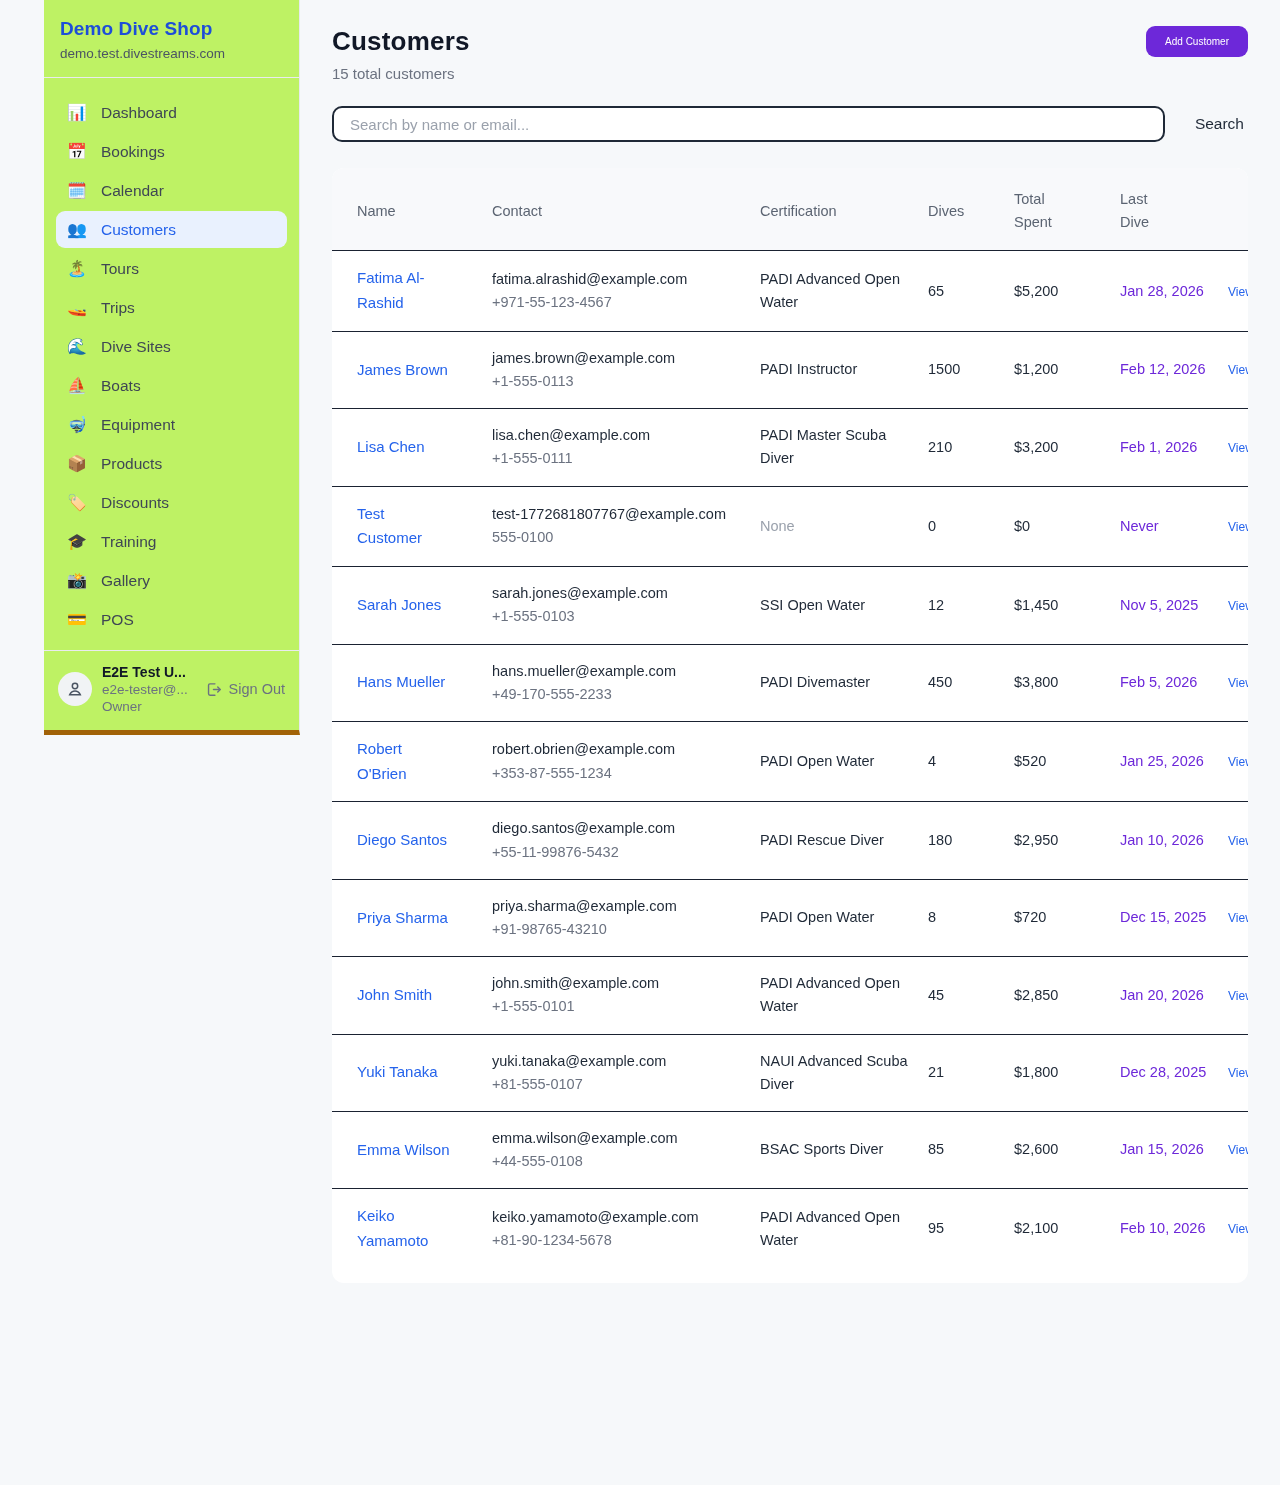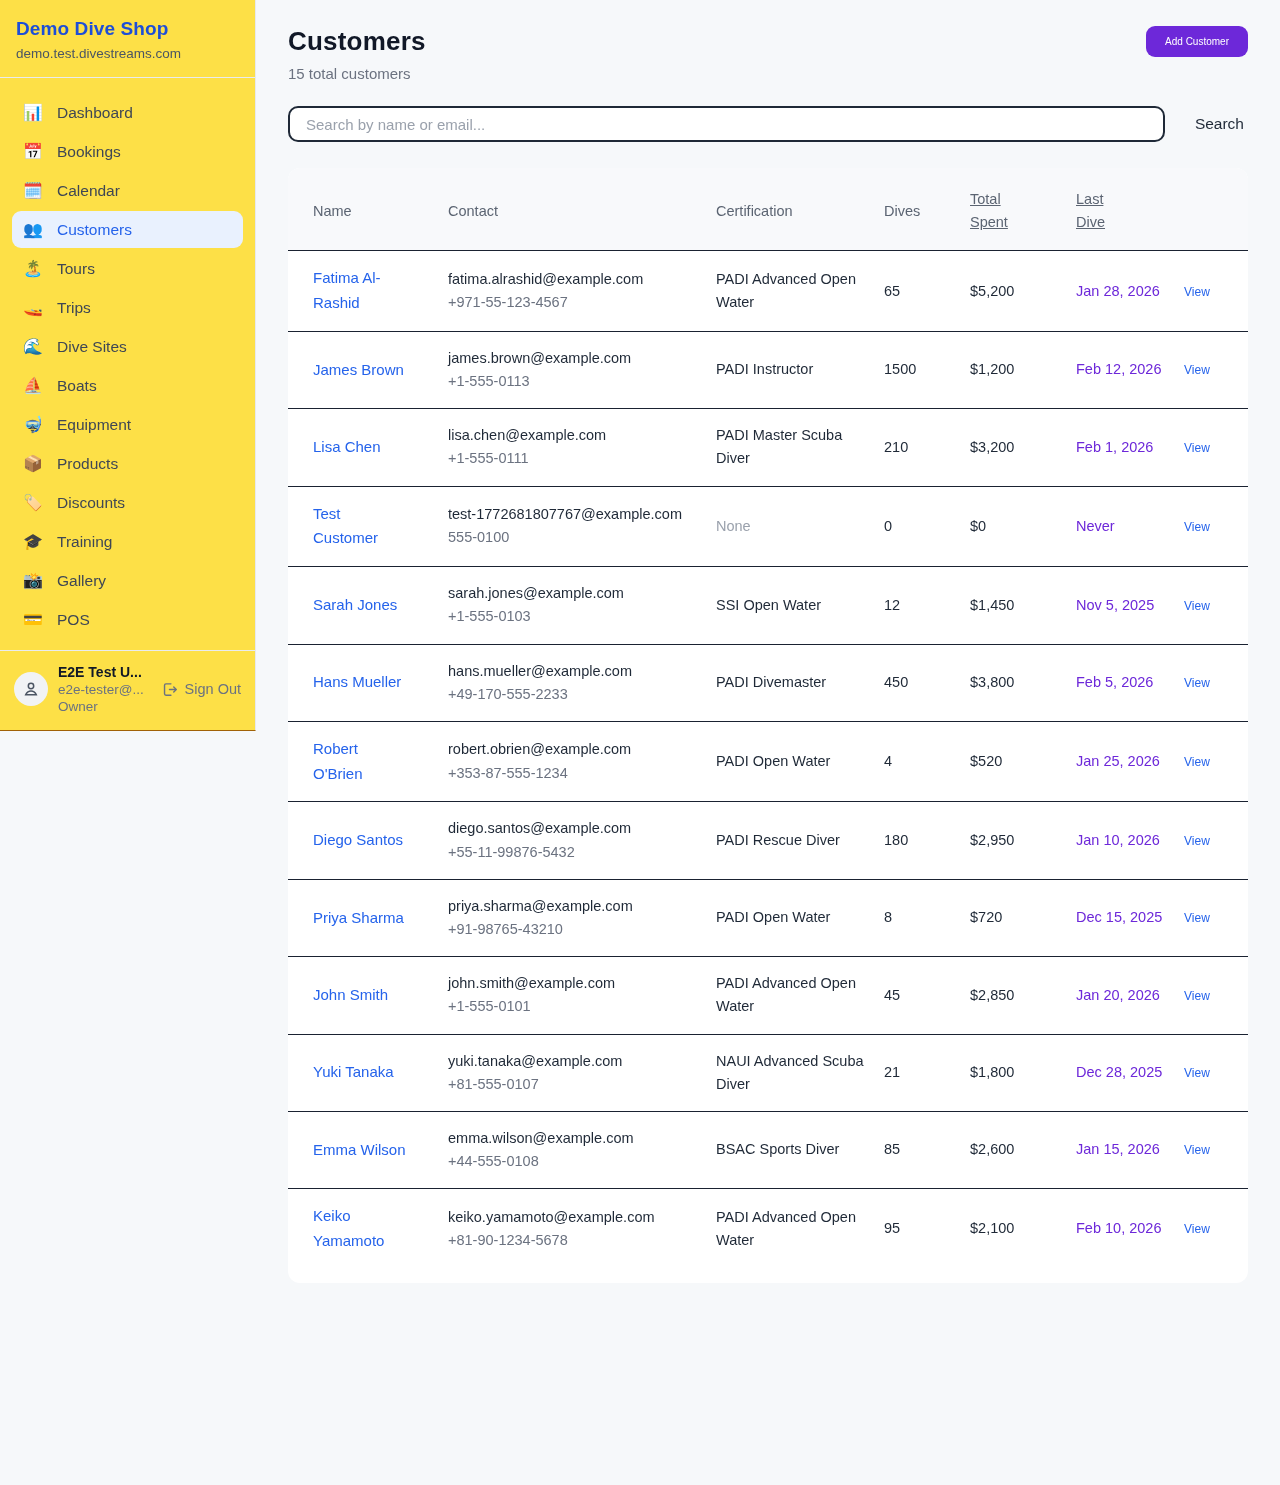--- a/index.html
+++ b/index.html
@@ -8,23 +8,24 @@
     min-height:1485px;
     background:#f6f8fa;
     font-family:"Liberation Sans", sans-serif;
     color:#1f2937;
   }
   .layout { display:flex; align-items:flex-start; }
 
   
   .sidebar {
     width:256px; flex:0 0 256px;
-    background:#fde047;
+    background:#bef264;
     border-right:1px solid #e7e9ee;
-    border-bottom:1px solid #a16207;
+    border-bottom:5px solid #a16207;
+    margin-left:44px;
   }
   .brand { padding:18px 16px 16px 16px; border-bottom:1px solid #e9ebef; }
   .brand-name { color:#1d4ed8; font-size:19px; font-weight:700; letter-spacing:.1px; }
   .brand-domain { margin-top:6px; color:#4b5563; font-size:13.5px; }
 
   .nav { padding:14px 10px 10px 10px; }
   .nav-item {
     display:flex; align-items:center; gap:13px;
     padding:9px 10px; margin:2px 2px;
     border-radius:9px; cursor:pointer;
@@ -88,21 +89,21 @@
   col.c-spent { width:106px; }
   col.c-last  { width:108px; }
   col.c-view  { width:76px; }
   thead th {
     background:#f8f9fb; text-align:left; font-weight:400;
     color:#5b6472; font-size:14.5px;
     padding:20px 10px 16px 10px;
     border-bottom:1px solid #1a2231;
   }
   thead th:first-child { padding-left:25px; }
-  th .th-wrap { display:inline-block; max-width:52px; line-height:1.6;text-decoration:underline; }
+  th .th-wrap { display:inline-block; max-width:52px; line-height:1.6; }
   tbody td {
     padding:15px 10px; vertical-align:middle;
     font-size:14.5px; line-height:1.6;
     border-bottom:1px solid #1a2231;
     word-wrap:break-word; overflow-wrap:break-word;
   }
   tbody td:first-child { padding-left:25px; padding-right:30px; }
   tbody tr:last-child td { border-bottom:none; }
   a.name-link { color:#2563eb; text-decoration:none; font-weight:500; font-size:15px; line-height:1.65; }
   .email { color:#1f2937; }

